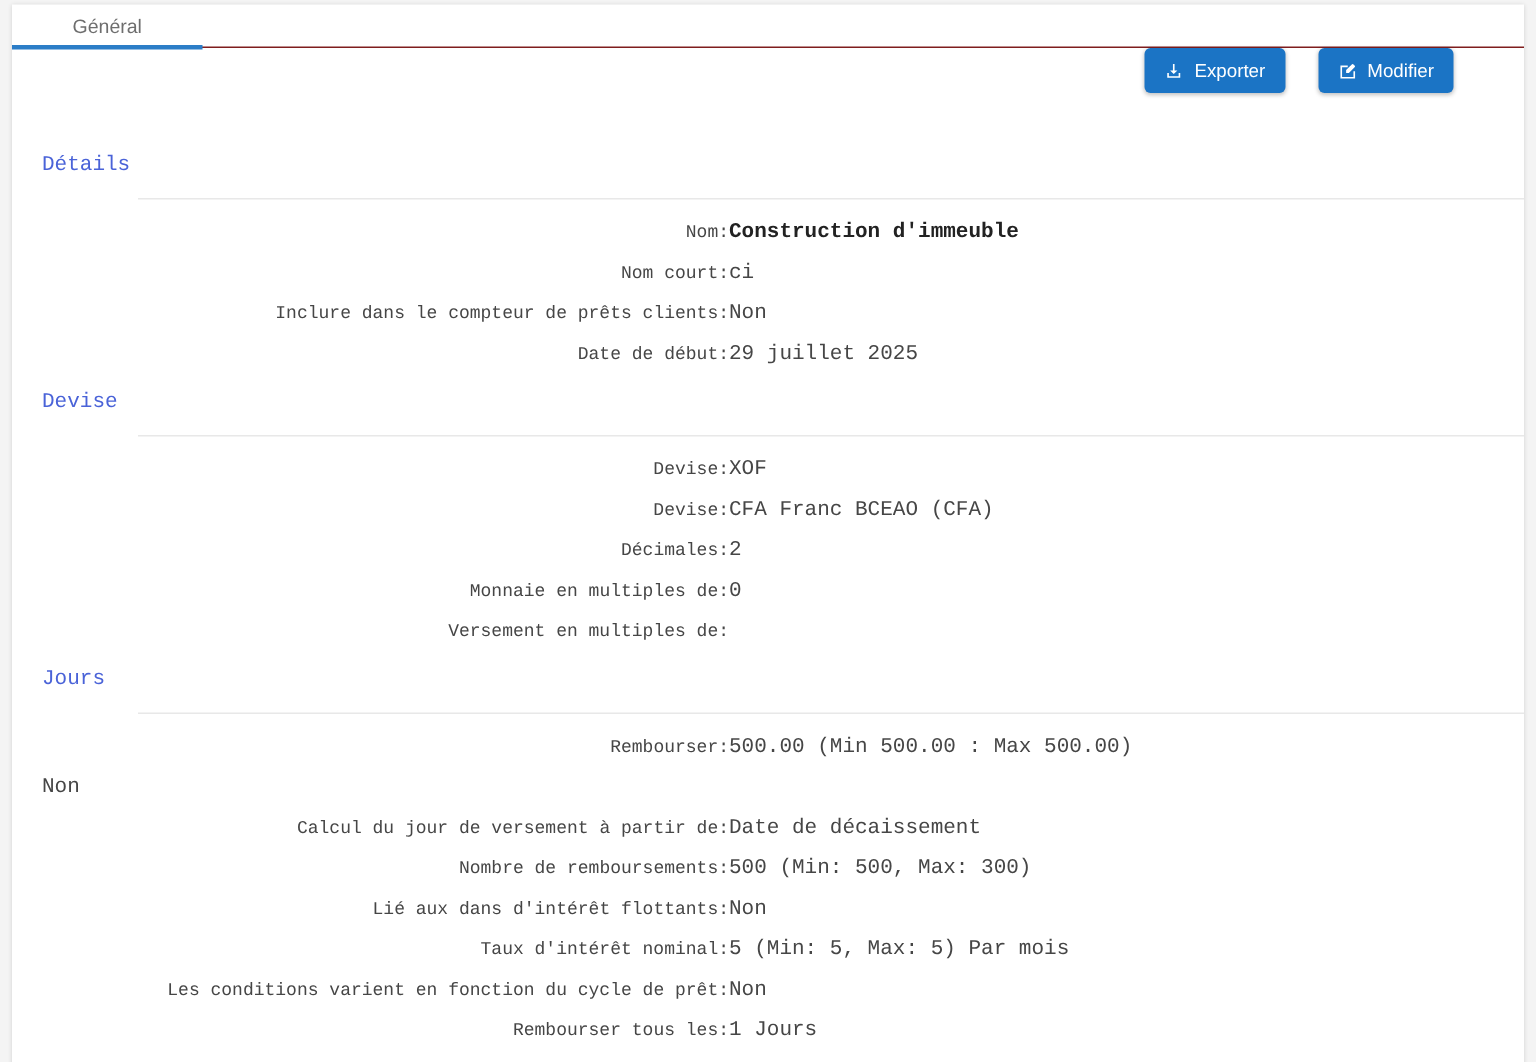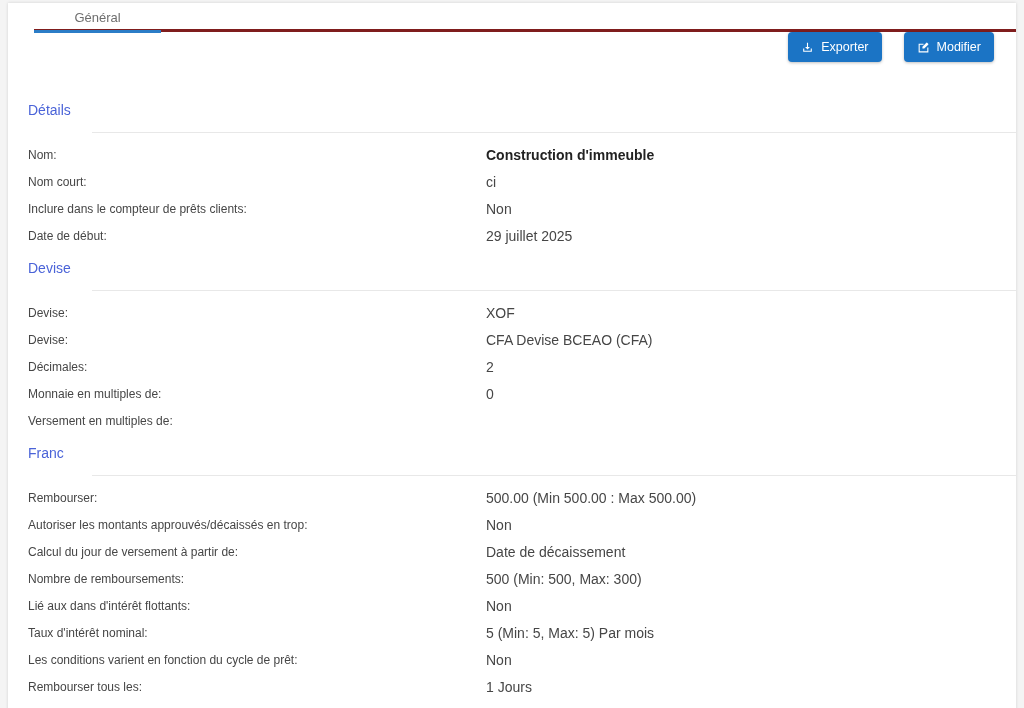--- a/index.html
+++ b/index.html
@@ -20,75 +20,75 @@
   .card {
     position: absolute;
     left: 8px; top: 3px;
     width: 1008px; height: 720px;
     background: #ffffff;
     box-shadow: 0 0 3px rgba(0,0,0,.14);
   }
   
   .tabbar {
     height: 29px;
-    border-bottom: 3px solid #7f1d1d;
+    border-bottom: 1px solid #7f1d1d;
     display: flex;
-    margin-left: 26px;
   }
   .tab {
     width: 127px; height: 29px;
     position: relative;
     display: flex; align-items: center; justify-content: center;
     cursor: pointer;
   }
   .tab-label { font-size: 13px; color: var(--tab-text); }
   .ink-bar {
     position: absolute; left: 0; bottom: -1px;
     width: 100%; height: 3px;
     background: var(--ink);
   }
   
   .actions {
     height: 30px;
     display: flex; justify-content: flex-end; align-items: center;
     gap: 22px;
-    padding-right: 22px;
+    padding-right: 47px;
   }
   .btn {
     height: 30px;
     display: inline-flex; align-items: center;
     gap: 7px;
     padding: 0 13px;
     background: var(--primary);
     color: #fff;
     border: none; border-radius: 4px;
     font-family: "Liberation Sans", sans-serif;
     font-size: 12.5px;
     cursor: pointer;
     box-shadow: 0 1px 3px rgba(0,0,0,.25);
   }
   .btn svg { display: block; }
   
-  .sections { padding-top: 29px; }
+  .sections { padding-top: 29px; font-family: Liberation Mono, monospace; }
   .section-title {
     margin: 11px 0 0 20px;
     font-size: 14px; line-height: 16px;
     font-weight: 400;
     color: var(--title);
   }
   .section-divider {
     height: 1px;
     background: var(--divider);
     margin: 14px 0 0 84px;
   }
   .rows { margin-top: 8px; }
   .row {
     height: 27px;
     display: flex; align-items: center;
     padding-left: 20px;
+    text-align: right;
   }
   .row-label {
     width: 458px; flex: 0 0 458px;
     font-size: 12px; color: var(--text);
   }
   .row-value { font-size: 14px; color: var(--text); }
   .row-value.bold { font-weight: bold; color: #222; }
 </style>
 </head>
 <body>
@@ -149,46 +149,45 @@
       <div class="section">
         <div class="section-title">Devise</div>
         <div class="section-divider"></div>
         <div class="rows">
           <div class="row">
             <span class="row-label">Devise:</span>
             <span class="row-value">XOF</span>
           </div>
           <div class="row">
             <span class="row-label">Devise:</span>
-            <span class="row-value">CFA Devise BCEAO (CFA)</span>
+            <span class="row-value">CFA Franc BCEAO (CFA)</span>
           </div>
           <div class="row">
             <span class="row-label">Décimales:</span>
             <span class="row-value">2</span>
           </div>
           <div class="row">
             <span class="row-label">Monnaie en multiples de:</span>
             <span class="row-value">0</span>
           </div>
           <div class="row">
             <span class="row-label">Versement en multiples de:</span>
             <span class="row-value"></span>
           </div>
         </div>
       </div>
       <div class="section">
-        <div class="section-title">Franc</div>
+        <div class="section-title">Jours</div>
         <div class="section-divider"></div>
         <div class="rows">
           <div class="row">
             <span class="row-label">Rembourser:</span>
             <span class="row-value">500.00 (Min 500.00 : Max 500.00)</span>
           </div>
           <div class="row">
-            <span class="row-label">Autoriser les montants approuvés/décaissés en trop:</span>
             <span class="row-value">Non</span>
           </div>
           <div class="row">
             <span class="row-label">Calcul du jour de versement à partir de:</span>
             <span class="row-value">Date de décaissement</span>
           </div>
           <div class="row">
             <span class="row-label">Nombre de remboursements:</span>
             <span class="row-value">500 (Min: 500, Max: 300)</span>
           </div>

